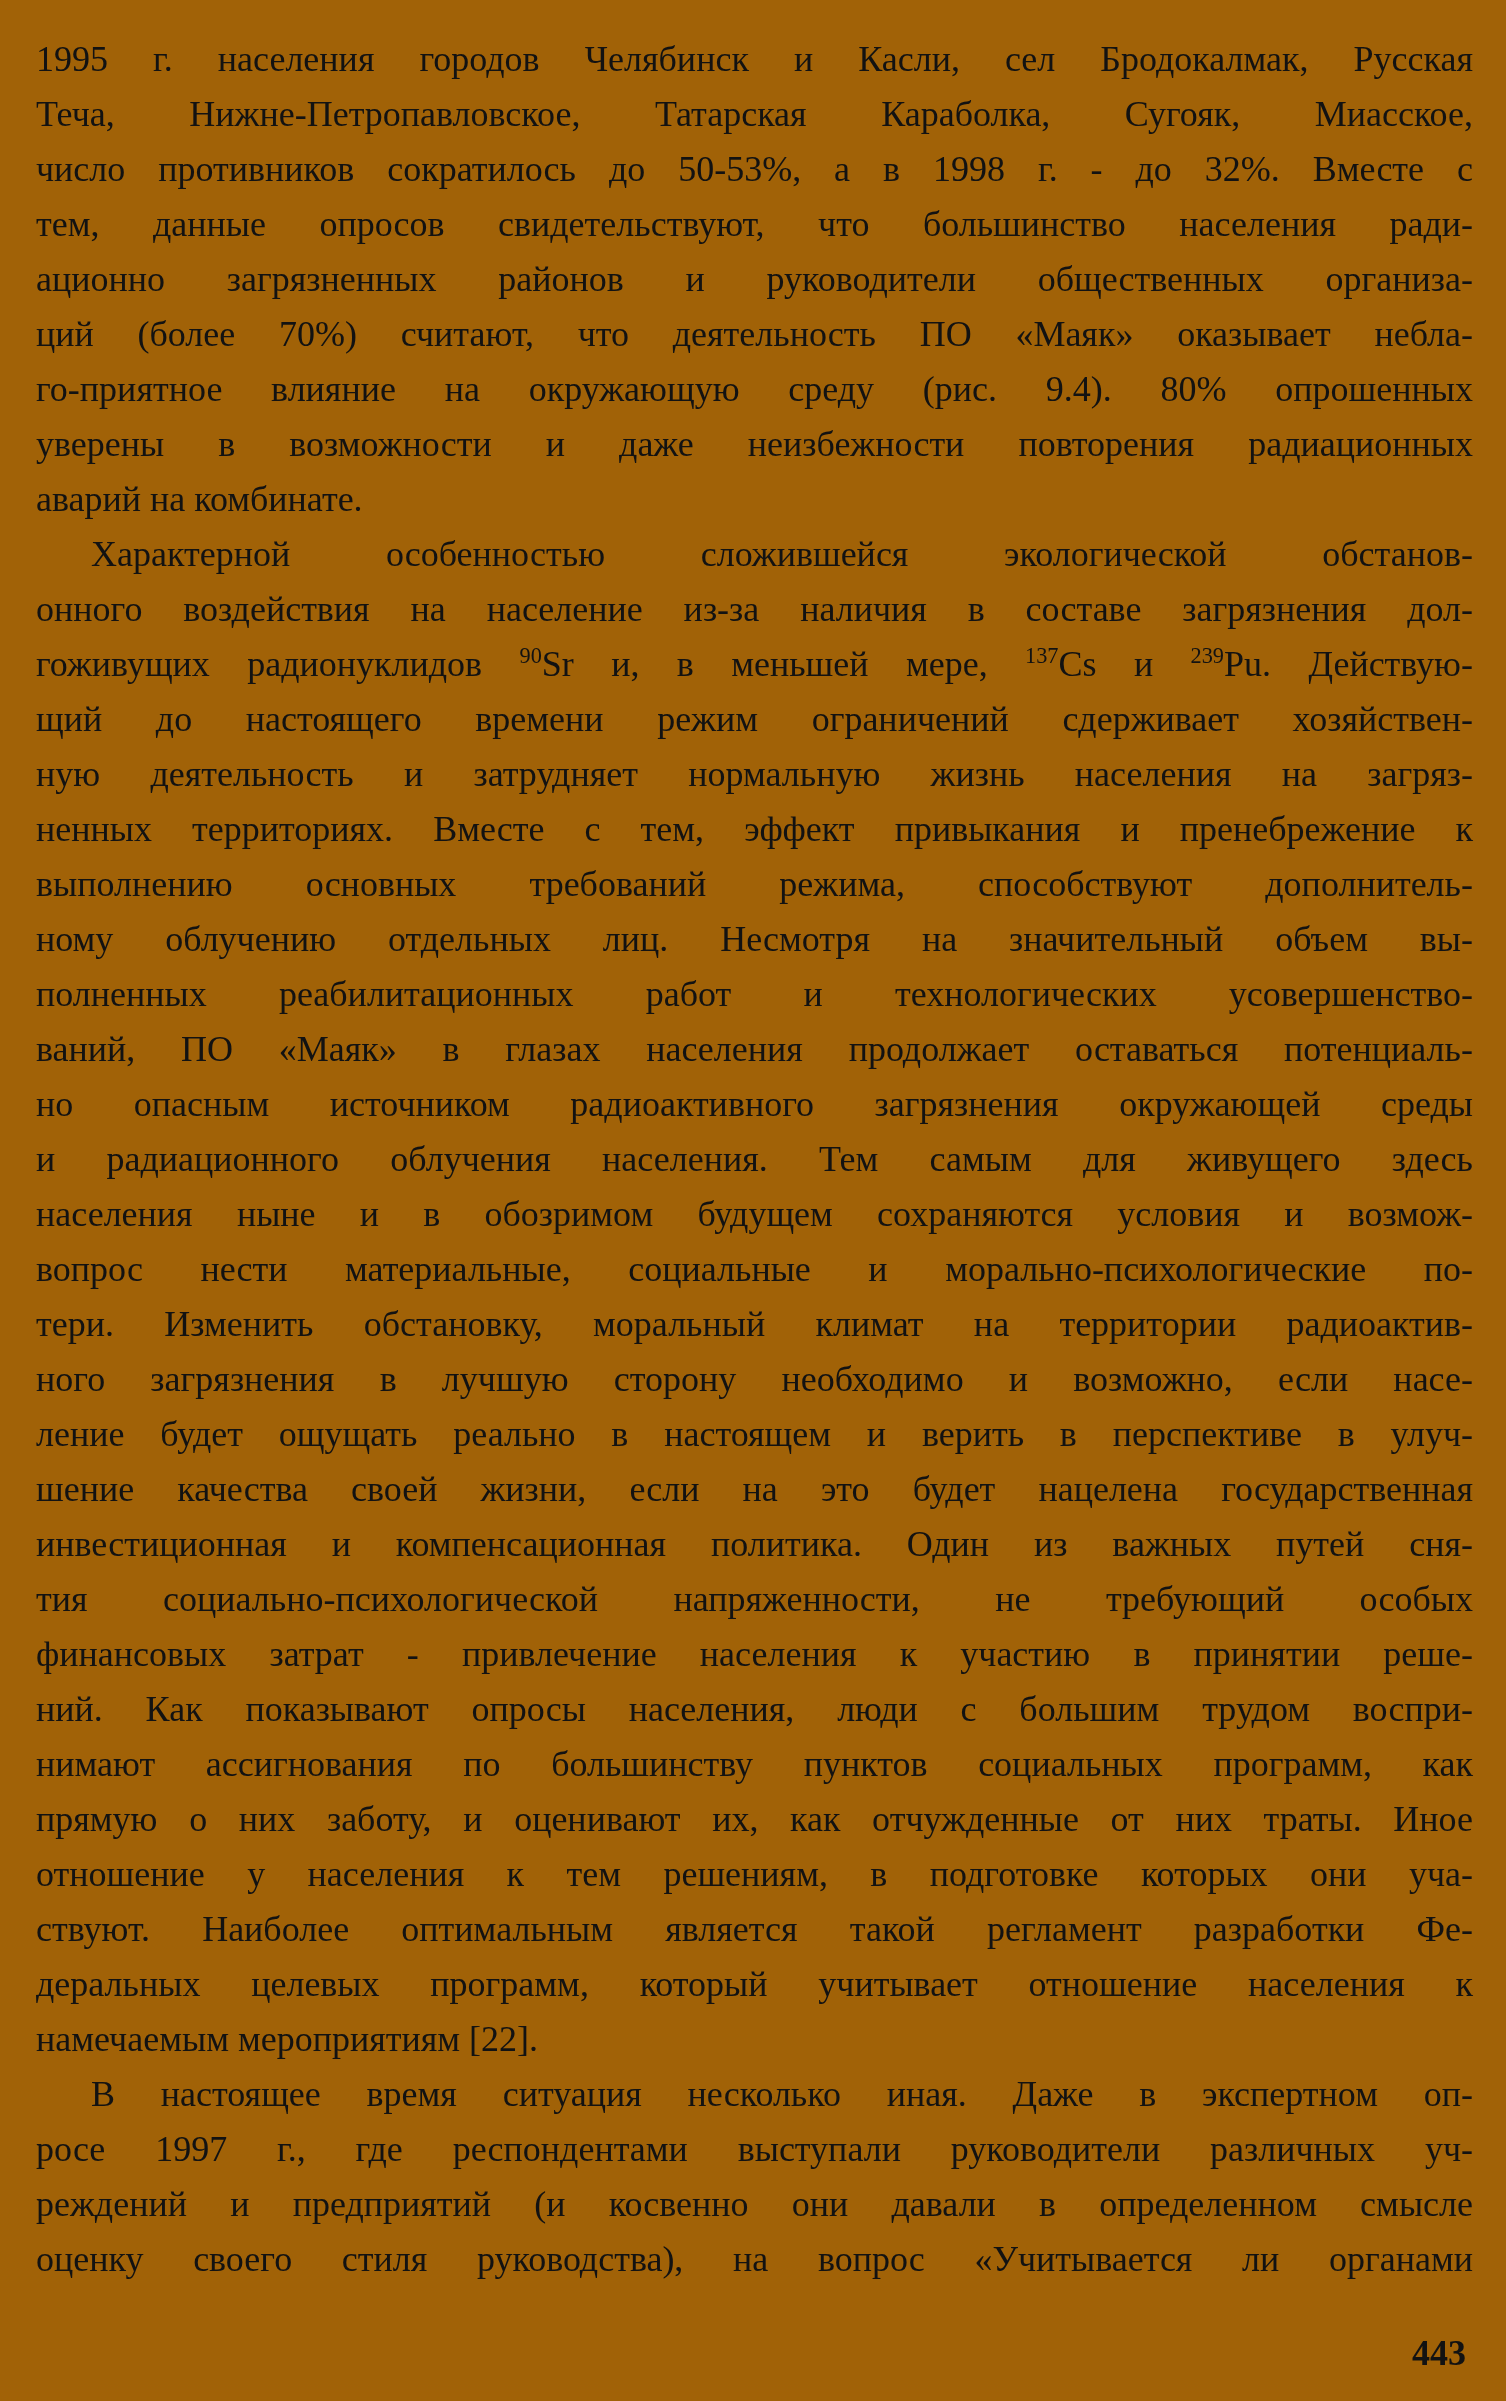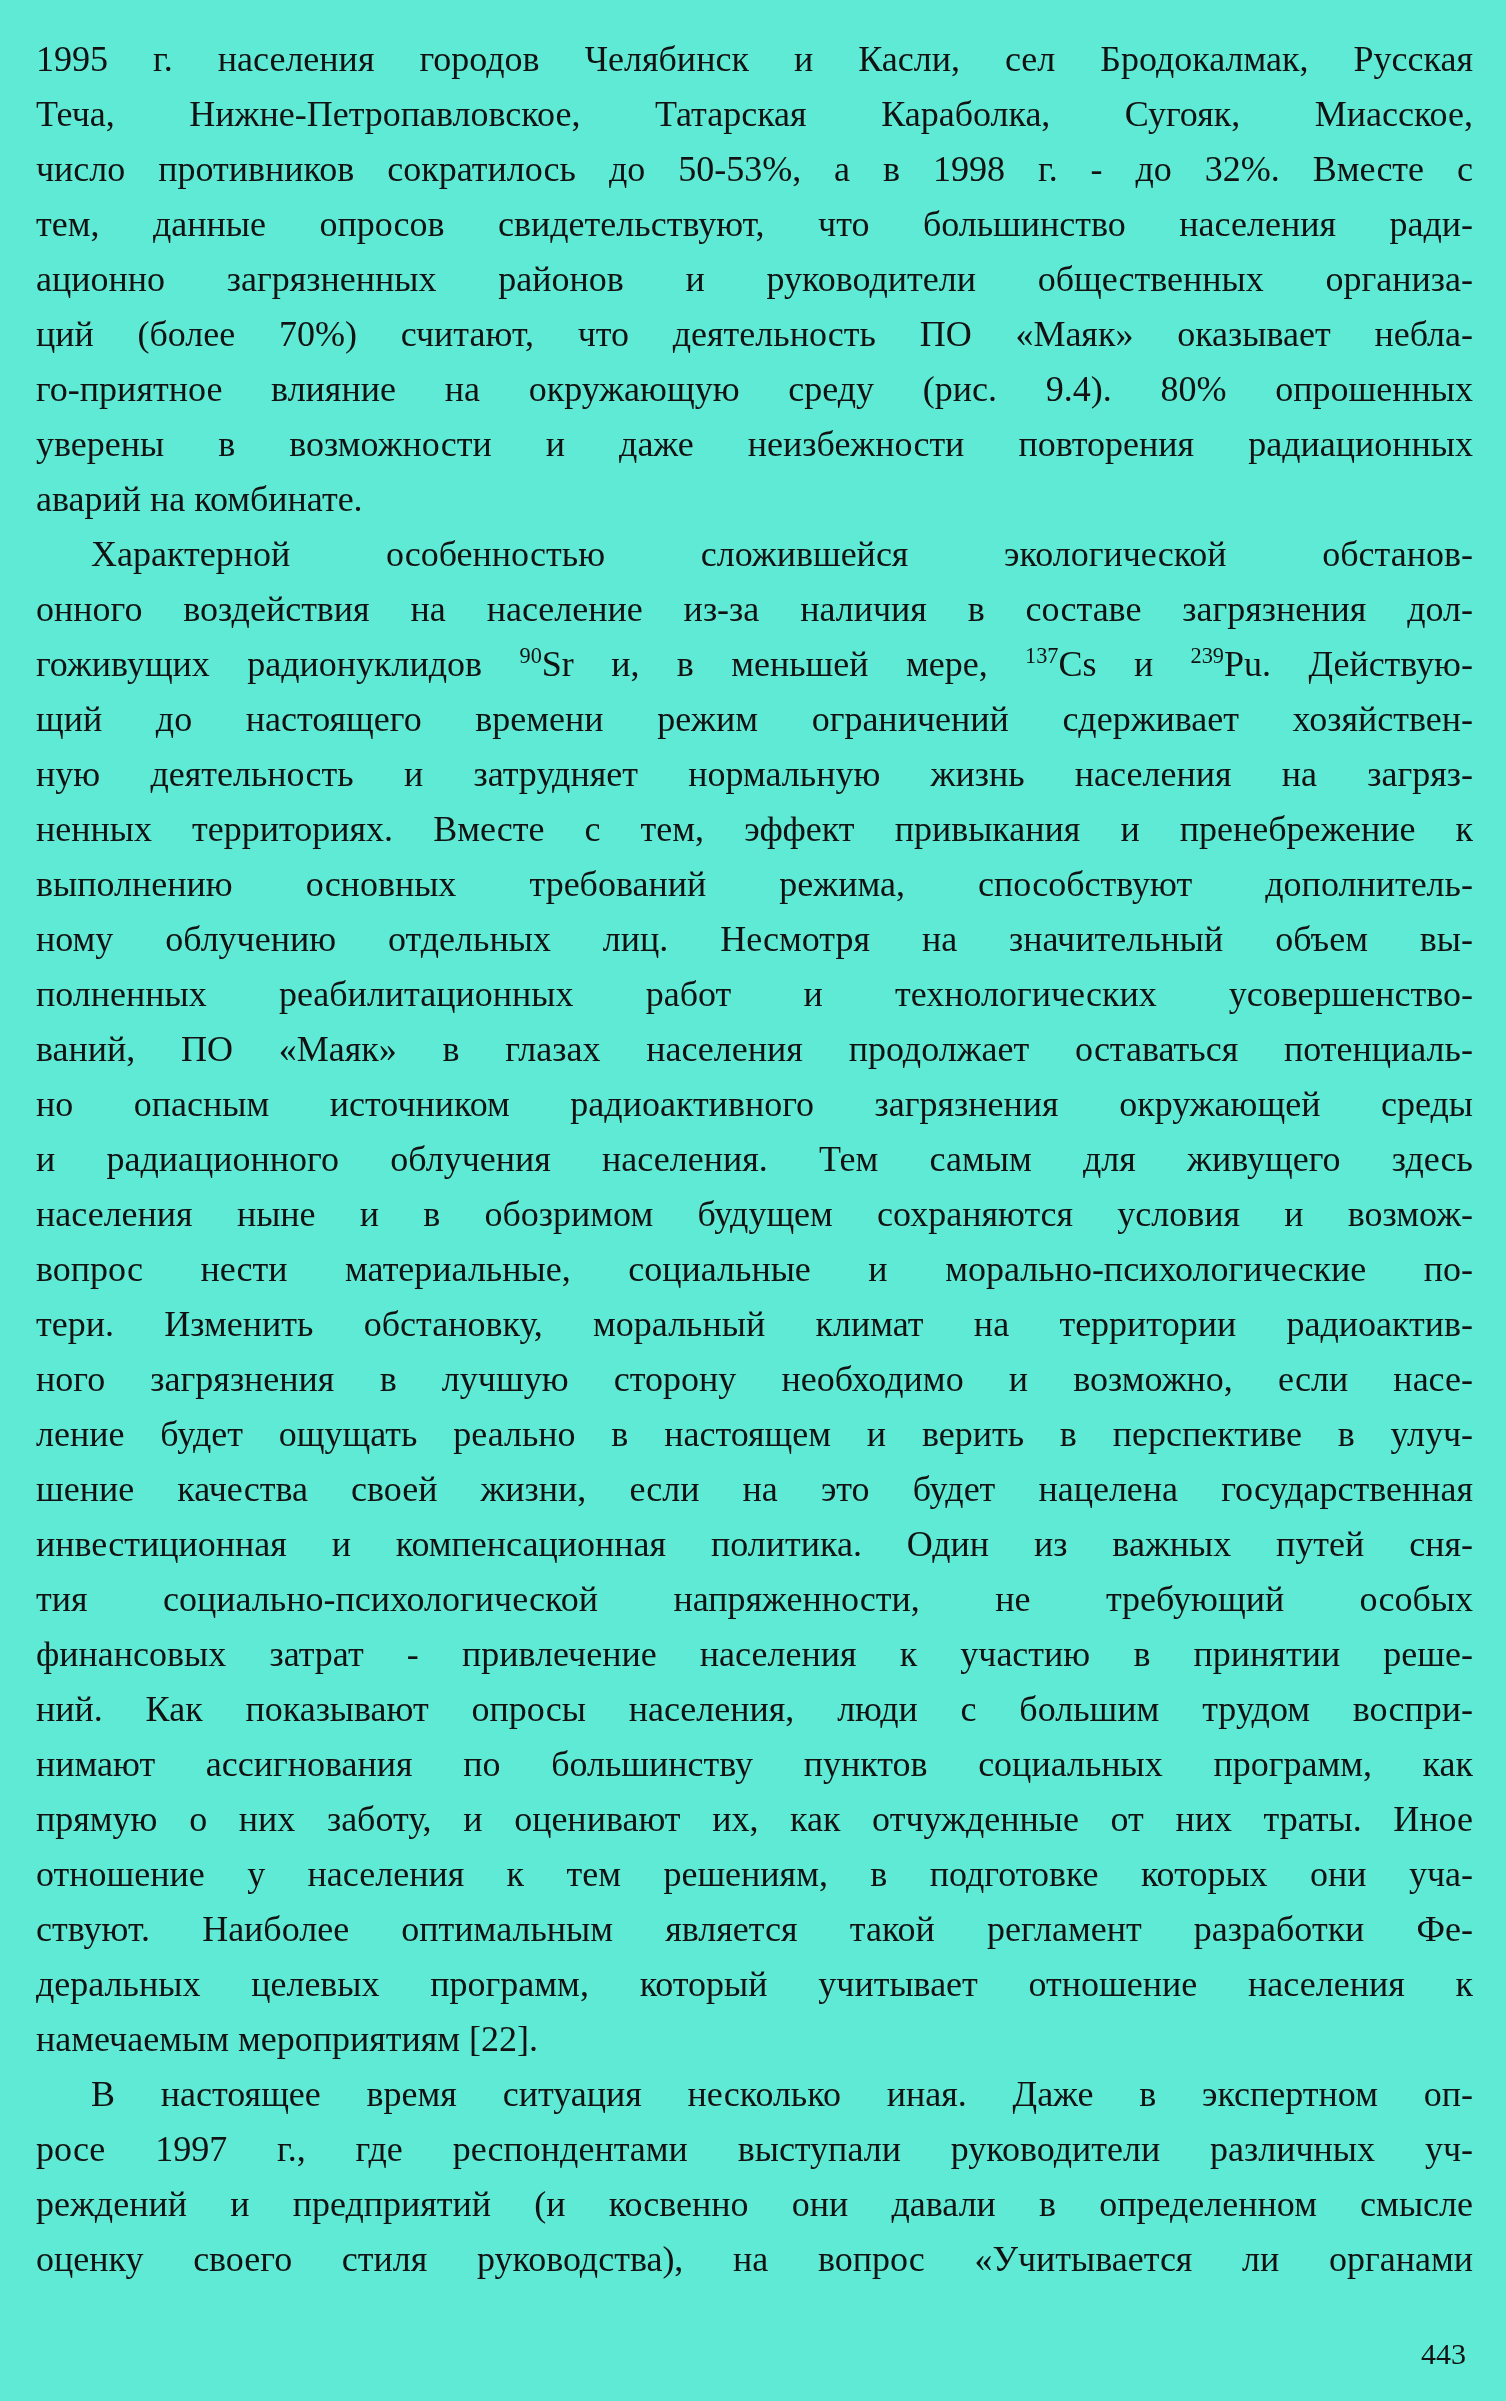--- a/index.html
+++ b/index.html
@@ -5,21 +5,21 @@
   html, body {
     margin: 0;
     padding: 0;
     background: #e8e8e8;
   }
   .page {
     position: relative;
     width: 1507px;
     height: 2401px;
     margin: 0 auto;
-    background: #5eead4;
+    background: #a16207;
     color: #121212;
     font-family: "Liberation Serif", "DejaVu Serif", serif;
     overflow: hidden;
   }
   .text-block {
     position: absolute;
     left: 36px;
     top: 32px;
     width: 1437px;
     font-size: 36px;
@@ -38,22 +38,23 @@
   }
   sup {
     font-size: 0.62em;
     line-height: 0;
     vertical-align: super;
   }
   .page-number {
     position: absolute;
     right: 41px;
     top: 2331px;
-    font-size: 30px;
+    font-size: 36px;
     line-height: 45px;
+    font-weight: bold;
   }
 </style>
 </head>
 <body>
 
 <div class="page">
   <div class="text-block">
       <div class="line">1995 г. населения городов Челябинск и Касли, сел Бродокалмак, Русская</div>
       <div class="line">Теча, Нижне-Петропавловское, Татарская Караболка, Сугояк, Миасское,</div>
       <div class="line">число противников сократилось до 50-53%, а в 1998 г. - до 32%. Вместе с</div>

